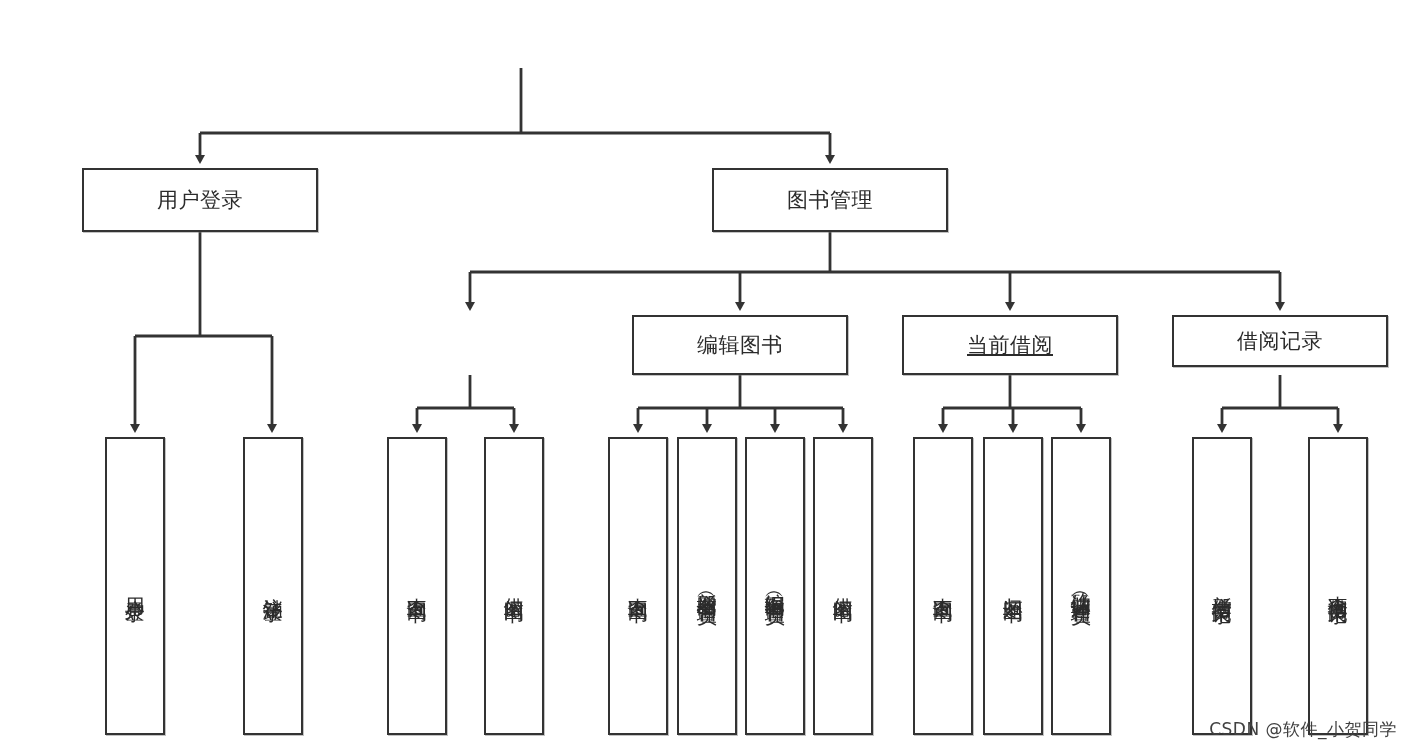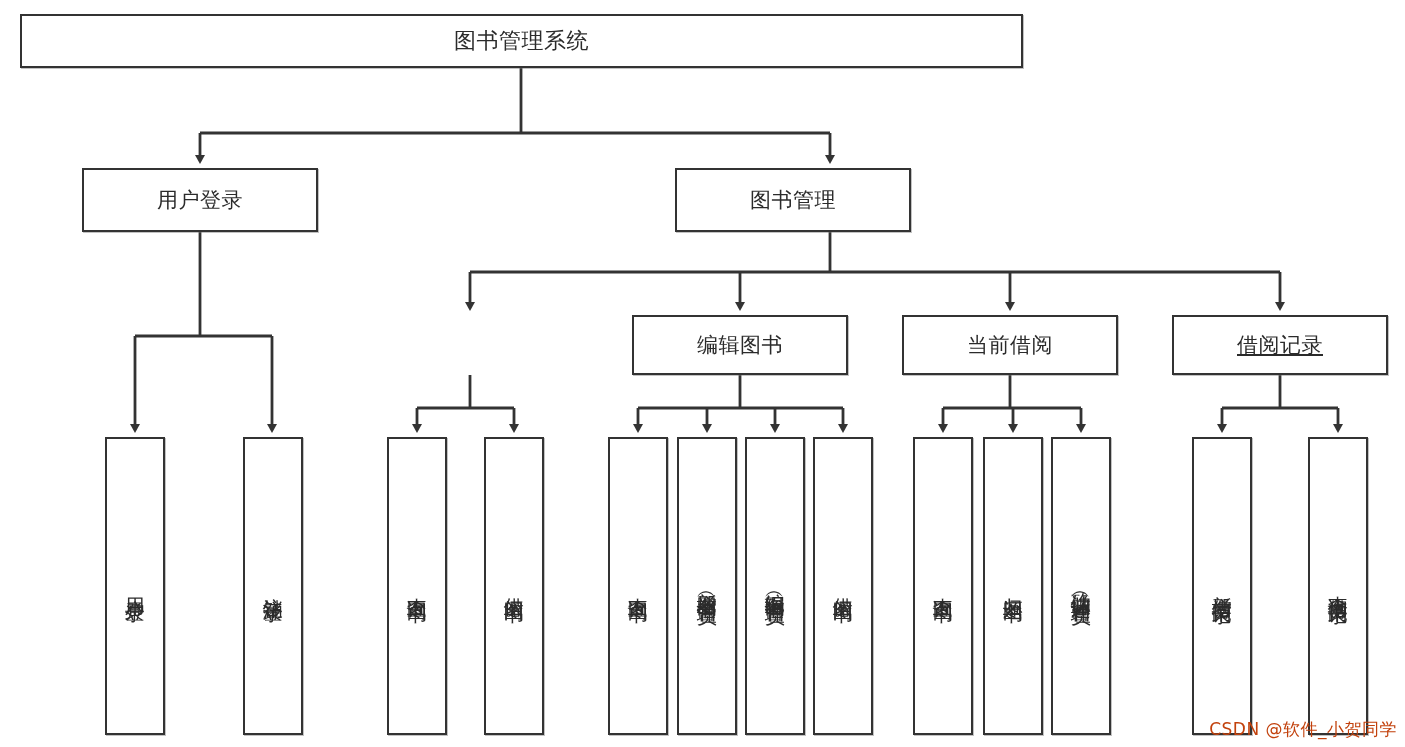--- a/index.html
+++ b/index.html
@@ -58,21 +58,21 @@
     line-height: 1.42;
     letter-spacing: 2px;
     white-space: normal;
     max-height: 100%;
   }
   .watermark {
     position: absolute;
     right: 8px;
     bottom: 6px;
     font-size: 17px;
-    color: #c2410c;
+    color: #404040;
     letter-spacing: 0.5px;
     white-space: nowrap;
     user-select: none;
   }
 </style>
 </head>
 <body>
 
 <div id="diagram-root">
 
@@ -119,38 +119,35 @@
       <path d="M1013,408 L1013,425" marker-end="url(#arrowhead)"></path>
       <path d="M1081,408 L1081,425" marker-end="url(#arrowhead)"></path>
 
       <path d="M1280,375 L1280,408"></path>
       <path d="M1222,408 L1338,408"></path>
       <path d="M1222,408 L1222,425" marker-end="url(#arrowhead)"></path>
       <path d="M1338,408 L1338,425" marker-end="url(#arrowhead)"></path>
     </g>
   </svg>
 
-  <div class="node-box node-root" style="left:20px;top:14px;width:1003px;height:54px;">
-    <span class="node-label">图书管理系统</span>
-  </div>
 
   <div class="node-box node-l2" style="left:82px;top:168px;width:236px;height:64px;">
     <span class="node-label">用户登录</span>
   </div>
-  <div class="node-box node-l2" style="left:675px;top:168px;width:236px;height:64px;">
+  <div class="node-box node-l2" style="left:712px;top:168px;width:236px;height:64px;">
     <span class="node-label">图书管理</span>
   </div>
 
   <div class="node-box node-l3" style="left:632px;top:315px;width:216px;height:60px;">
     <span class="node-label">编辑图书</span>
   </div>
-  <div class="node-box node-l3" style="left:902px;top:315px;width:216px;height:60px;">
+  <div class="node-box node-l3" style="left:902px;top:315px;width:216px;height:60px;text-decoration:underline;">
     <span class="node-label">当前借阅</span>
   </div>
-  <div class="node-box node-l3" style="left:1172px;top:315px;width:216px;height:60px;text-decoration:underline;">
+  <div class="node-box node-l3" style="left:1172px;top:315px;width:216px;height:52px;">
     <span class="node-label">借阅记录</span>
   </div>
 
   <div class="node-box node-leaf" style="left:105px;top:437px;width:60px;height:298px;">
     <span class="node-label">用户登录</span>
   </div>
   <div class="node-box node-leaf" style="left:243px;top:437px;width:60px;height:298px;">
     <span class="node-label">注销登录</span>
   </div>
   <div class="node-box node-leaf" style="left:387px;top:437px;width:60px;height:298px;">

